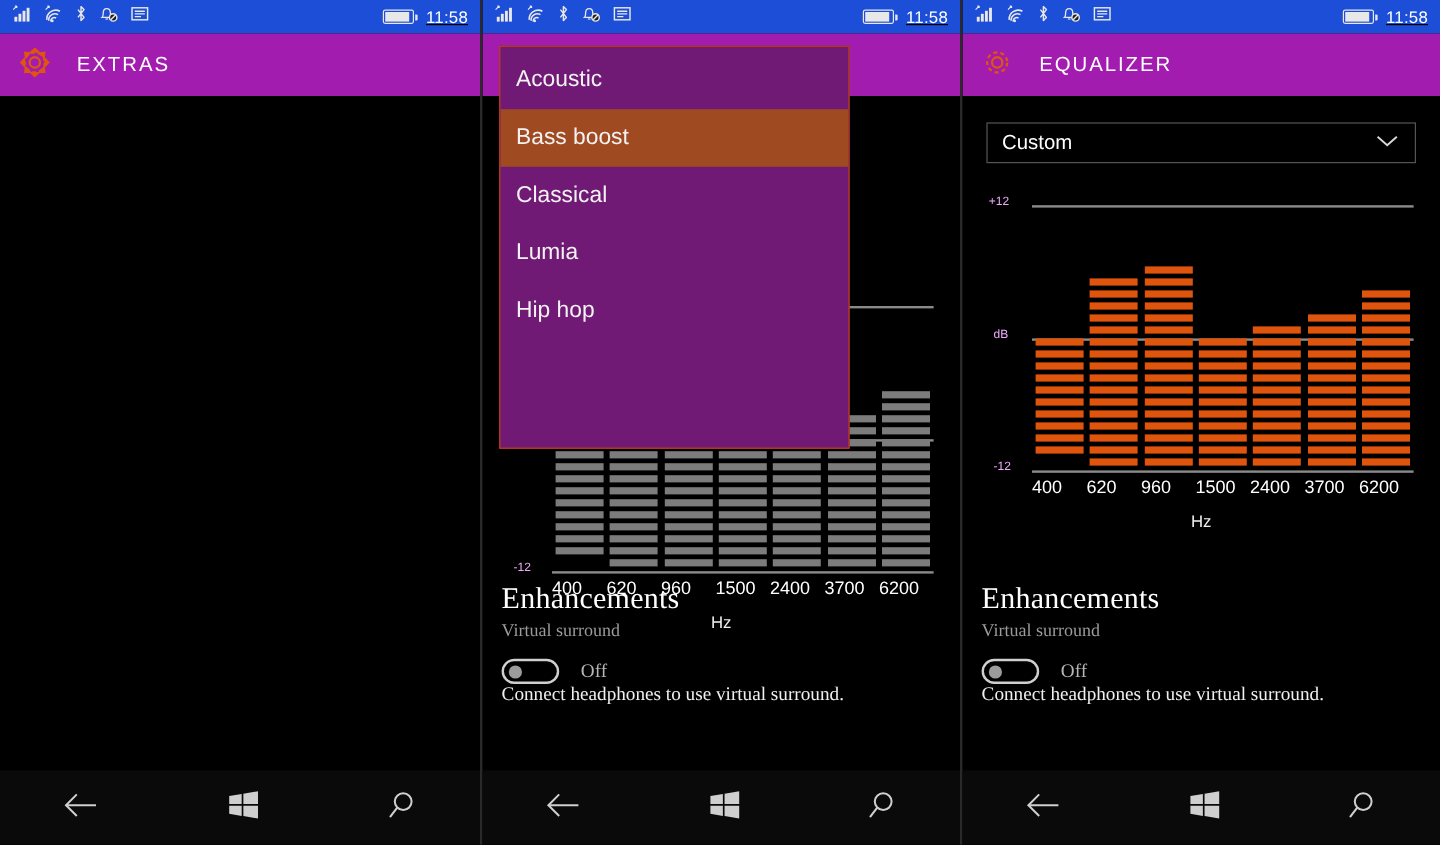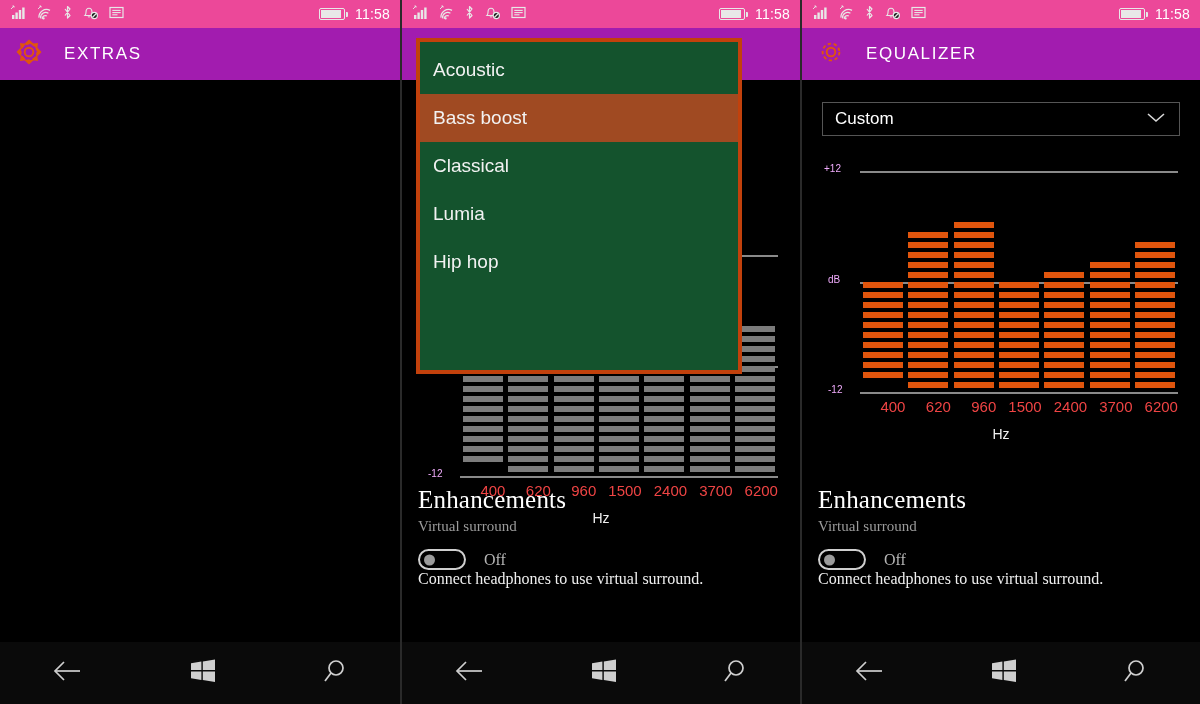--- a/index.html
+++ b/index.html
@@ -7,22 +7,22 @@
     width:1200px; height:704px; background:#000;
     font-family:"Liberation Sans", sans-serif;
     overflow:hidden;
   }
   .screens { display:flex; width:1200px; height:704px; }
   .panel { position:relative; width:400px; height:704px; background:#000; overflow:hidden; }
   .panel + .panel { border-left:2px solid #2a2a2a; }
 
   
   .statusbar {
-    position:relative; height:28px; background:#ec4899;
-    display:flex; align-items:center; padding:0 10px;
+    position:relative; height:28px; background:#1d4ed8;
+    display:flex; align-items:center; padding:0 10px;text-decoration:underline;
   }
   .sb-icons { display:flex; align-items:flex-end; gap:9px; }
   .sb-right { margin-left:auto; display:flex; align-items:center; gap:10px; }
   .sb-time { color:#fff; font-size:14px; letter-spacing:.2px; }
   .batt { width:26px; height:12px; border:1.5px solid #e8e8e8; border-radius:2px; position:relative; }
   .batt:after { content:""; position:absolute; right:-4px; top:3px; width:2.5px; height:5px; background:#e8e8e8; border-radius:0 1px 1px 0; }
   .batt i { position:absolute; left:1px; top:1px; bottom:1px; width:85%; background:#e8e8e8; display:block; }
 
   
   .header { height:52px; background:#a21caf; display:flex; align-items:center; padding:0 14px; gap:20px; position:relative; z-index:1; }
@@ -48,41 +48,41 @@
   
   .chart { position:relative; height:280px; margin-top:6px; }
   .gridline { position:absolute; height:2px; background:#8a8a8a; left:44px; right:8px; }
   .axlabel { position:absolute; color:#f0abfc; font-size:10px; }
   .bars { position:absolute; left:44px; right:8px; top:0; bottom:0; display:flex; }
   .bandcol { flex:1; position:relative; }
   .bar { position:absolute; left:6%; right:6%; }
   .seg { height:6px; margin-bottom:4px; background:#e0550d; }
   .dim .seg { background:#7c7c7c; }
   .freqrow { position:absolute; left:44px; right:8px; display:flex; }
-  .freqrow span { flex:1; text-align:right; color:#ef4444; font-size:15px; }
+  .freqrow span { flex:1; text-align:left; color:#ffffff; font-size:15px; }
   .hzlabel { position:absolute; width:100%; text-align:center; color:#efefef; font-size:14px; }
 
   
   .enh { position:absolute; left:16px; right:12px; top:486px;font-family:Liberation Serif, serif; }
   .enh h2 { color:#fff; font-size:25px; font-weight:400; letter-spacing:.2px; }
   .enh .sub { color:#9b9b9b; font-size:15px; margin-top:4px; }
   .togrow { display:flex; align-items:center; gap:18px; margin-top:14px; }
   .toggle { width:48px; height:21px; border:2px solid #cfcfcf; border-radius:11px; position:relative; background:#000; }
   .toggle i { position:absolute; left:4px; top:50%; transform:translateY(-50%); width:11px; height:11px; border-radius:50%; background:#9b9b9b; }
   .togstate { color:#b5b5b5; font-size:16px; }
   .enh .hint { color:#efefef; font-size:16px; }
 
   
   .navbar { position:absolute; bottom:0; left:0; right:0; height:62px; background:#0a0a0a;
             display:flex; align-items:center; justify-content:space-around; }
 
   
   .dropdown {
-    position:absolute; left:14px; top:38px; width:326px; height:336px;
-    background:#14532d; border:4px solid #c2410c; overflow:hidden; z-index:5;
+    position:absolute; left:14px; top:38px; width:292px; height:336px;
+    background:#701a75; border:1px solid #c2410c; overflow:hidden; z-index:5;
   }
   .ddscroll { position:absolute; left:0; right:0; top:-44px; }
   .dd-item { height:48px; display:flex; align-items:center; padding:0 13px; color:#f2f2f2; font-size:19px; }
   .dd-item.sel { background:#a04a22; }
 </style>
 </head>
 <body>
 
 <div class="screens">
 

